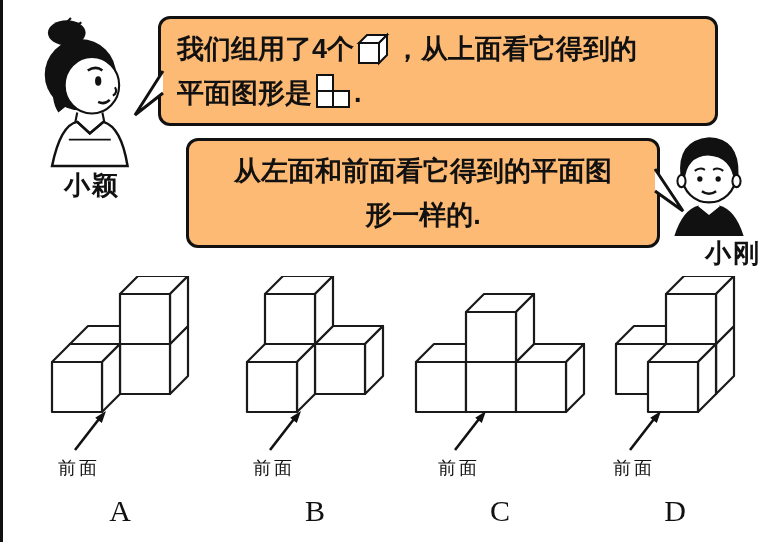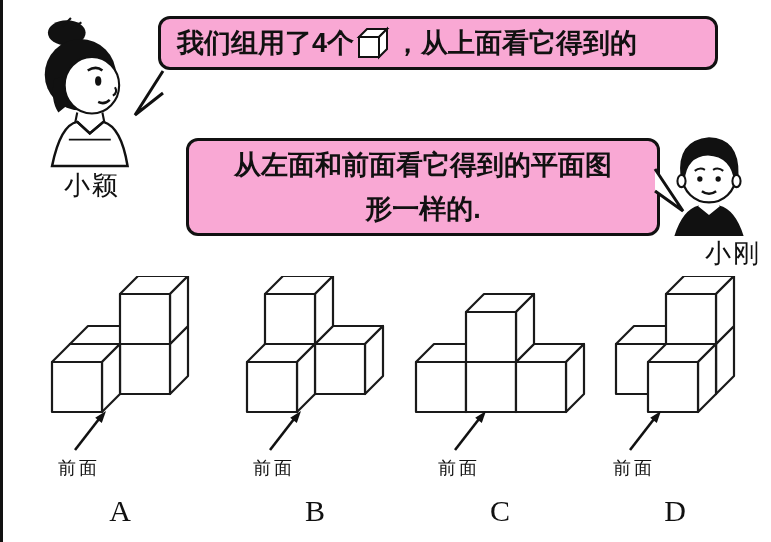--- a/index.html
+++ b/index.html
@@ -8,29 +8,29 @@
     width:771px;height:542px;
     background:#ffffff;
     overflow:hidden;
     font-family:"Liberation Sans","DejaVu Sans",sans-serif;
     color:#111;
   }
   .edge-line{position:absolute;left:0;top:0;width:3px;height:542px;background:#111;}
   .avatar{position:absolute;}
   .avatar-girl{left:22px;top:16px;width:122px;height:152px;}
   .avatar-boy{left:658px;top:124px;width:102px;height:112px;}
-  .person-label{position:absolute;font-size:26px;font-weight:normal;letter-spacing:2px;}
+  .person-label{position:absolute;font-size:26px;font-weight:bold;letter-spacing:2px;}
   .girl-label{left:64px;top:168px;}
   .boy-label{left:705px;top:236px;}
   .bubble{
     position:absolute;
     border:3px solid #111;
     border-radius:12px;
-    background:#f9a8d4;
-    padding:2px 16px;
+    background:#fdba74;
+    padding:8px 16px;
     font-size:27px;
     font-weight:bold;
     line-height:44px;
     white-space:nowrap;
   }
   .bubble1{left:158px;top:16px;width:522px;}
   .bubble2{left:186px;top:138px;width:436px;text-align:center;}
   .tail{position:absolute;}
   .tail1{left:-28px;top:50px;}
   .tail2{right:-28px;top:26px;}
@@ -73,20 +73,27 @@
     <svg class="tail tail1" width="32" height="48">
       <path d="M30 2 L2 46 L30 24" fill="#fff" stroke="#111" stroke-width="3"></path>
     </svg>
     <div>
       <span>我们组用了4个</span><svg class="inline-icon" width="36" height="34">
         <polygon points="3,11 11,3 31,3 23,11" fill="#fff" stroke="#111" stroke-width="2"></polygon>
         <polygon points="23,11 31,3 31,23 23,31" fill="#fff" stroke="#111" stroke-width="2"></polygon>
         <rect x="3" y="11" width="20" height="20" fill="#fff" stroke="#111" stroke-width="2"></rect>
       </svg><span>，从上面看它得到的</span>
     </div>
+    <div>
+      <span>平面图形是</span><svg class="inline-icon" width="38" height="38">
+        <rect x="3" y="3" width="16" height="16" fill="#fff" stroke="#111" stroke-width="2"></rect>
+        <rect x="3" y="19" width="16" height="16" fill="#fff" stroke="#111" stroke-width="2"></rect>
+        <rect x="19" y="19" width="16" height="16" fill="#fff" stroke="#111" stroke-width="2"></rect>
+      </svg><span>.</span>
+    </div>
   </div>
 
   <div class="bubble bubble2">
     <svg class="tail tail2" width="32" height="48">
       <path d="M2 2 L30 44 L2 24" fill="#fff" stroke="#111" stroke-width="3"></path>
     </svg>
     <div>从左面和前面看它得到的平面图</div>
     <div>形一样的.</div>
   </div>
 

